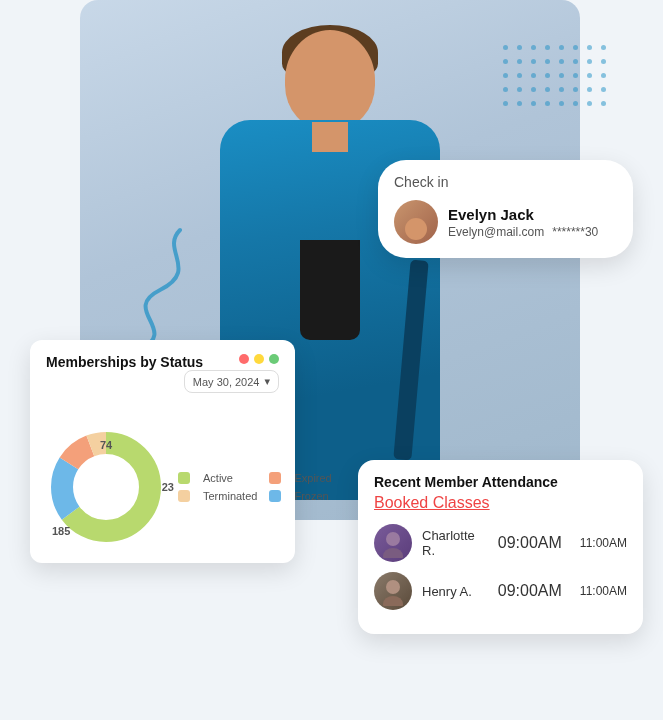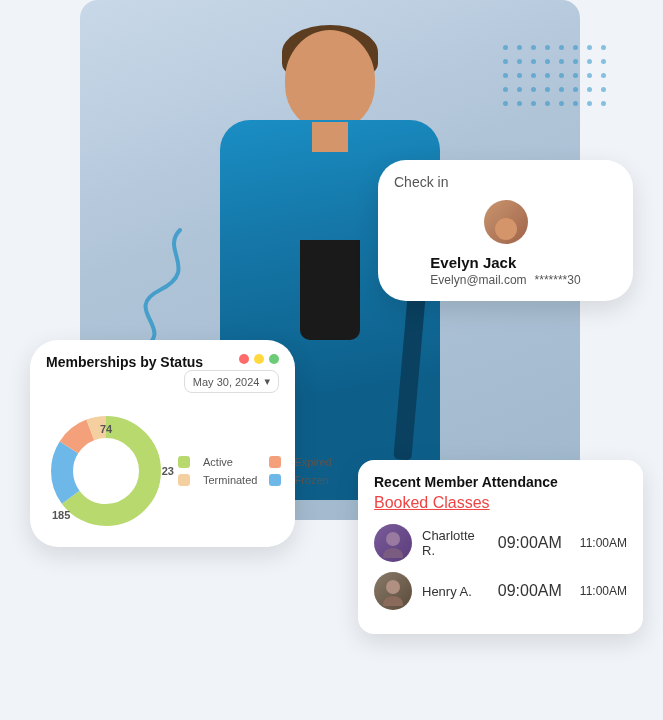--- a/index.html
+++ b/index.html
@@ -157,21 +157,20 @@
     .checkin-title {
       font-size: 14px;
       color: #555;
       margin-bottom: 10px;
       font-weight: 500;
     }
     .checkin-user-row {
       display: flex;
       align-items: center;
       gap: 10px;
-      flex-direction: column;
     }
     .checkin-avatar {
       width: 44px;
       height: 44px;
       border-radius: 50%;
       background: linear-gradient(135deg, #c9956e, #a0634a);
       overflow: hidden;
       flex-shrink: 0;
       display: flex;
       align-items: flex-end;
@@ -207,21 +206,21 @@
       color: #555;
     }
 
     
     .membership-card {
       position: absolute;
       top: 340px;
       left: 30px;
       width: 265px;
       background: white;
-      border-radius: 28px;
+      border-radius: 12px;
       padding: 14px 16px 16px;
       box-shadow: 0 8px 24px rgba(0,0,0,0.12);
       z-index: 20;
     }
     .membership-title {
       font-size: 14px;
       font-weight: 700;
       color: #111;
     }
     .status-dots {
@@ -236,21 +235,21 @@
     .date-selector {
       display: flex;
       align-items: center;
       gap: 5px;
       border: 1px solid #ddd;
       border-radius: 8px;
       padding: 4px 8px;
       font-size: 11px;
       color: #555;
       cursor: pointer;
-      margin-bottom: 10px;
+      margin-bottom: 26px;
       align-self: flex-end;
     }
     .membership-content {
       display: flex;
       gap: 12px;
       align-items: center;
       text-align: center;
     }
     .donut-container {
       position: relative;

